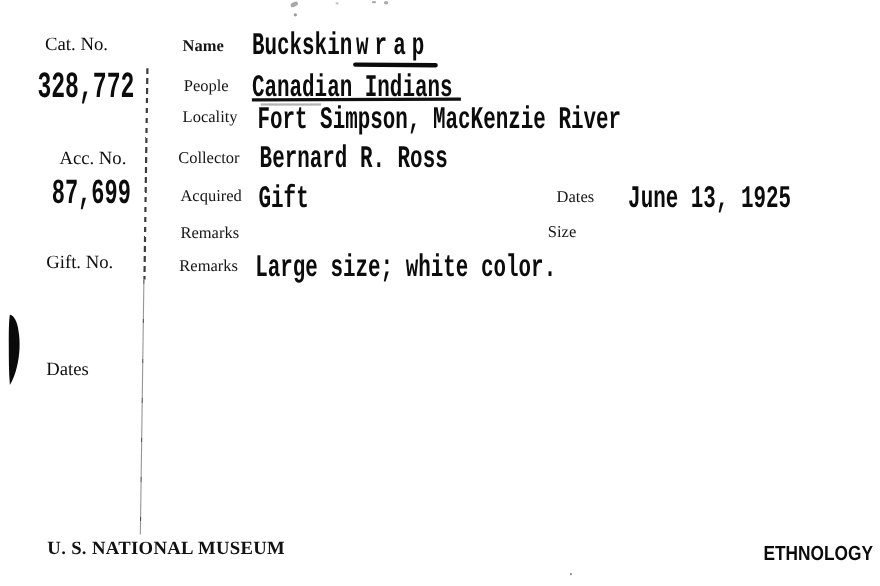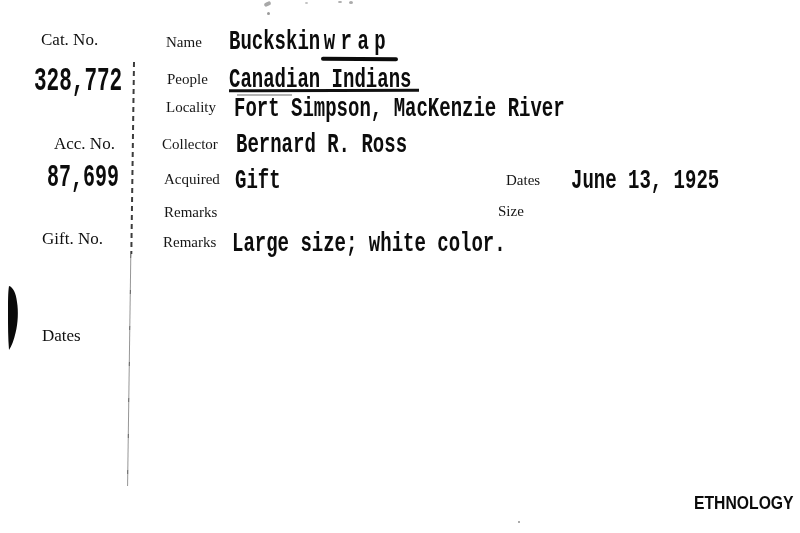--- a/index.html
+++ b/index.html
@@ -3,21 +3,21 @@
 <meta charset="utf-8">
 <style>
   html,body{margin:0;padding:0;background:#e8e8e8;}
   #canvas{
     position:relative;width:800px;height:533px;background:#ffffff;
     overflow:hidden;font-family:"Liberation Serif",serif;color:#111;
   }
   .abs{position:absolute;line-height:1;white-space:pre;}
   .lbl{font-family:"Liberation Serif",serif;font-size:15px;color:#161616;}
   .lbl-big{font-family:"Liberation Serif",serif;font-size:17px;font-weight:400;color:#101010;}
-  .lbl-bold{font-weight:400;text-align:right;}
+  .lbl-bold{font-weight:700;text-align:right;}
   .typed{
     font-family:"Liberation Mono",monospace;font-weight:700;font-size:19px;
     color:#0c0c0c;transform:scaleY(1.5);transform-origin:top left;
   }
   .typed-lg{
     font-family:"Liberation Mono",monospace;font-weight:700;font-size:21px;
     color:#0c0c0c;transform:scaleY(1.6);transform-origin:top left;
   }
   .typed-md{
     font-family:"Liberation Mono",monospace;font-weight:700;font-size:20px;
@@ -68,20 +68,21 @@
   <div class="abs typed" style="left:229px;top:66px">Canadian Indians</div>
   <div class="abs" style="left:229px;top:89px;width:190px;height:2.5px;background:#101010;transform:rotate(-0.2deg);"></div>
   <div class="abs" style="left:237px;top:94px;width:55px;height:2px;background:#b3b3b3;"></div>
 
   <div class="abs typed" style="left:234px;top:95px">Fort Simpson, MacKenzie River</div>
   <div class="abs typed" style="left:236px;top:131px">Bernard R. Ross</div>
   <div class="abs typed" style="left:235px;top:167px">Gift</div>
   <div class="abs typed" style="left:571px;top:167px">June 13, 1925</div>
   <div class="abs typed" style="left:232px;top:230px">Large size; white color.</div>
 
+  <div class="abs museum" style="left:43px;top:490px">U. S. NATIONAL MUSEUM</div>
   <div class="abs division" style="left:694px;top:494px">ETHNOLOGY</div>
 
   <div class="speck" style="left:264px;top:2px;width:7px;height:4px;background:#a8a8a8;transform:rotate(-25deg);border-radius:40%;"></div>
   <div class="speck" style="left:267px;top:12px;width:3px;height:3px;background:#9a9a9a;"></div>
   <div class="speck" style="left:305px;top:2px;width:3px;height:2px;background:#c0c0c0;"></div>
   <div class="speck" style="left:338px;top:1px;width:4px;height:2px;background:#ababab;"></div>
   <div class="speck" style="left:349px;top:1px;width:4px;height:3px;background:#ababab;"></div>
   <div class="speck" style="left:518px;top:521px;width:2px;height:2px;background:#8f8f8f;"></div>
 
 </div>

